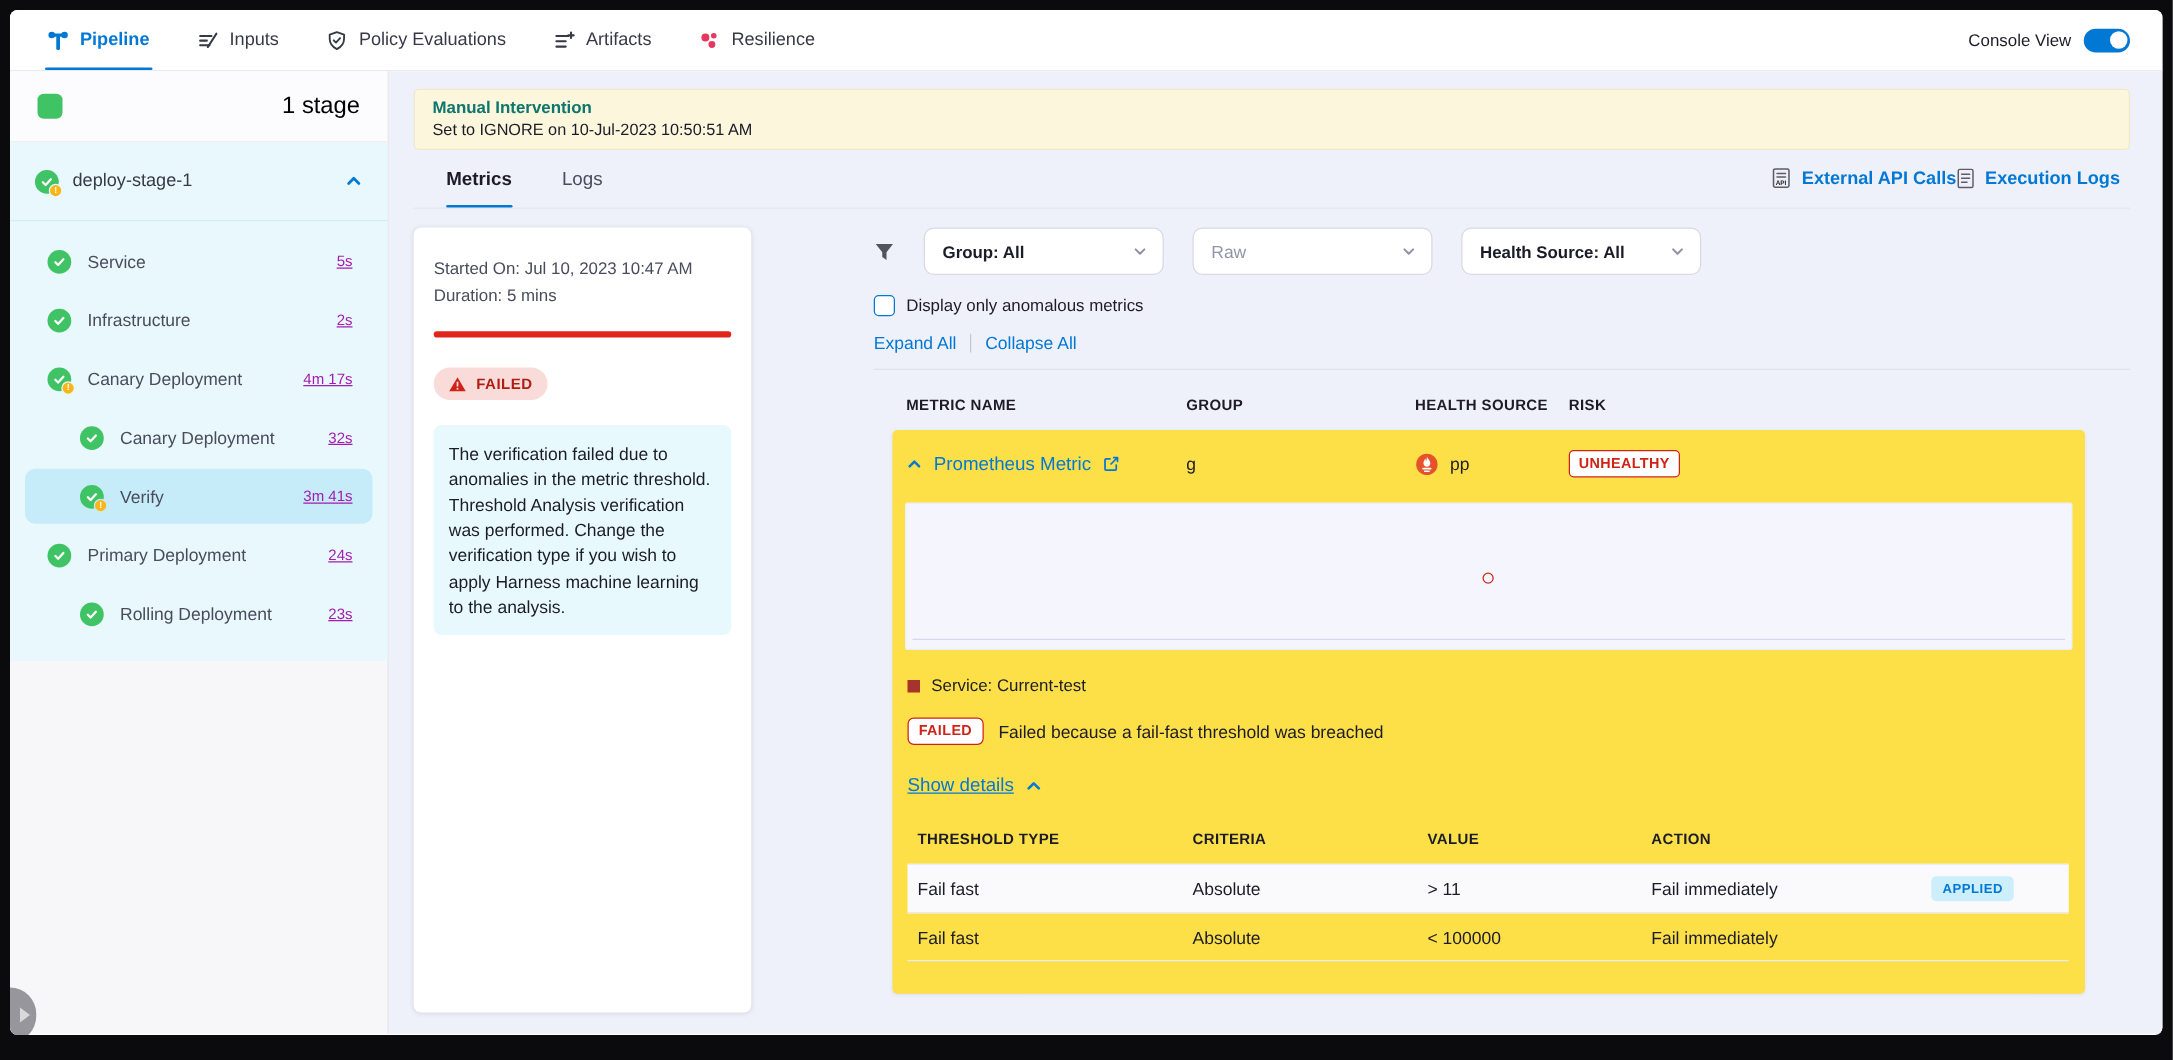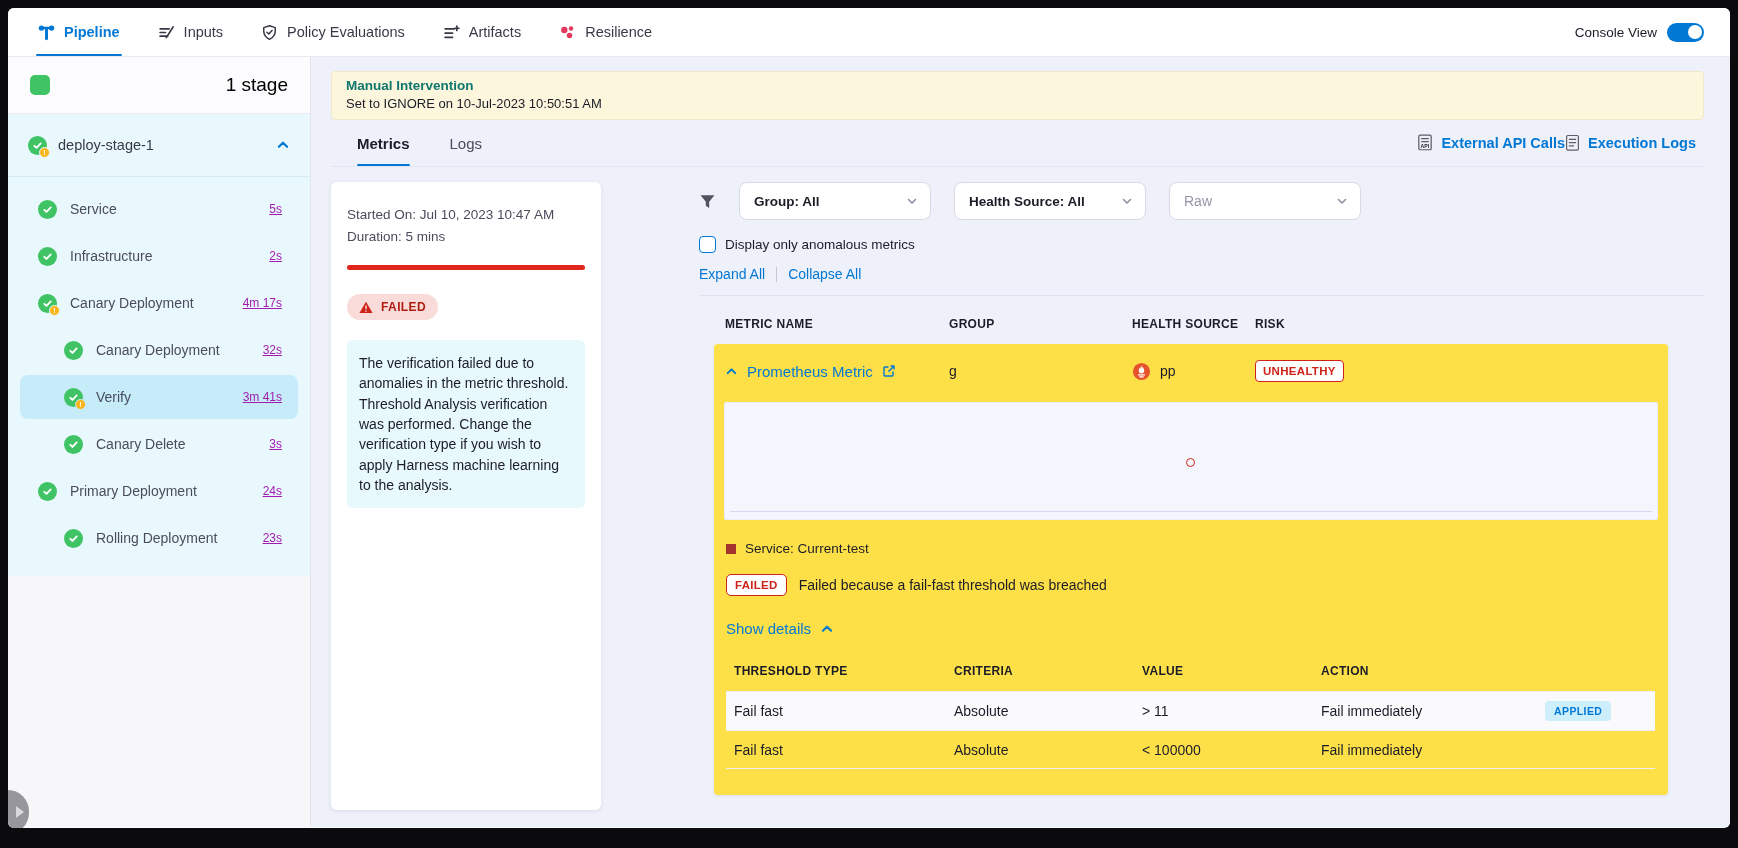--- a/index.html
+++ b/index.html
@@ -107,21 +107,21 @@
   .chart-point{position:absolute;left:calc(50% - 5px);top:55px;width:9px;height:9px;
     border:1.6px solid #cf2318;border-radius:50%;background:transparent;}
 
   .legend-row{margin:21px 0 0 12px;display:flex;align-items:center;gap:9px;font-size:13.5px;color:#1c1c28;}
   .legend-swatch{width:10px;height:10px;background:#a4342c;}
   .failed-row{margin:18px 0 0 12px;display:flex;align-items:center;gap:12px;}
   .failed-outline{border:1.5px solid #cf2318;color:#cf2318;font-size:11.5px;font-weight:bold;
     padding:4px 8px;border-radius:5px;background:#fff;letter-spacing:.3px;}
   .failed-text{font-size:14px;color:#1c1c28;}
   .show-details{margin:24px 0 0 12px;display:inline-flex;align-items:center;gap:9px;color:#0278d5;
-    font-size:15px;cursor:pointer;}
+    font-size:15px;cursor:pointer;text-decoration:underline;}
 
   .threshold-wrap{margin:20px 13px 0 12px;}
   .ttable-header{display:grid;grid-template-columns:220px 188px 179px 1fr 110px;
     padding:6px 0 13px 8px;font-size:12px;font-weight:bold;color:#1c1c28;letter-spacing:.3px;}
   .trow{display:grid;grid-template-columns:220px 188px 179px 1fr 110px;align-items:center;
     height:39px;padding-left:8px;font-size:14px;color:#1c1c28;border-top:1px solid #ececf3;}
   .trow:last-child{border-bottom:1px solid #ececf3;}
   .trow.shaded{background:#fafafd;}
   .applied-badge{background:#cdeefb;color:#0278d5;font-size:10.5px;font-weight:bold;
     padding:4px 9px;border-radius:4px;justify-self:start;letter-spacing:.4px;}
@@ -255,29 +255,20 @@
           <div class="step indent-2 selected">
             <span class="status-ic">
                 <svg width="11" height="11" viewBox="0 0 12 12" fill="none" stroke="#fff" stroke-width="2" stroke-linecap="round" stroke-linejoin="round">
                   <path d="M2.5 6.3l2.4 2.4 4.6-5"></path>
                 </svg>
                 <span class="warn-dot" style="border-color:#c6ecf9;">!</span>
               </span>
             <span>Verify</span>
             <span class="duration">3m 41s</span>
           </div>
-          <div class="step indent-2">
-            <span class="status-ic">
-                <svg width="11" height="11" viewBox="0 0 12 12" fill="none" stroke="#fff" stroke-width="2" stroke-linecap="round" stroke-linejoin="round">
-                  <path d="M2.5 6.3l2.4 2.4 4.6-5"></path>
-                </svg>
-              </span>
-            <span>Canary Delete</span>
-            <span class="duration">3s</span>
-          </div>
           <div class="step indent-1">
             <span class="status-ic">
                 <svg width="11" height="11" viewBox="0 0 12 12" fill="none" stroke="#fff" stroke-width="2" stroke-linecap="round" stroke-linejoin="round">
                   <path d="M2.5 6.3l2.4 2.4 4.6-5"></path>
                 </svg>
               </span>
             <span>Primary Deployment</span>
             <span class="duration">24s</span>
           </div>
           <div class="step indent-2">
@@ -359,29 +350,29 @@
             </span>
             <div class="select">
               <span>Group: All</span>
               <span style="display:flex;">
                   <svg width="12" height="12" viewBox="0 0 12 12" fill="none" stroke="#8f90a2" stroke-width="1.6" stroke-linecap="round" stroke-linejoin="round">
                     <path d="M2.5 4.5L6 8l3.5-3.5"></path>
                   </svg>
                 </span>
             </div>
             <div class="select">
-              <span>Health Source: All</span>
+              <span class="ph">Raw</span>
               <span style="display:flex;">
                   <svg width="12" height="12" viewBox="0 0 12 12" fill="none" stroke="#8f90a2" stroke-width="1.6" stroke-linecap="round" stroke-linejoin="round">
                     <path d="M2.5 4.5L6 8l3.5-3.5"></path>
                   </svg>
                 </span>
             </div>
             <div class="select">
-              <span class="ph">Raw</span>
+              <span>Health Source: All</span>
               <span style="display:flex;">
                   <svg width="12" height="12" viewBox="0 0 12 12" fill="none" stroke="#8f90a2" stroke-width="1.6" stroke-linecap="round" stroke-linejoin="round">
                     <path d="M2.5 4.5L6 8l3.5-3.5"></path>
                   </svg>
                 </span>
             </div>
           </div>
 
           <div class="checkbox-row">
             <div class="checkbox"></div>

